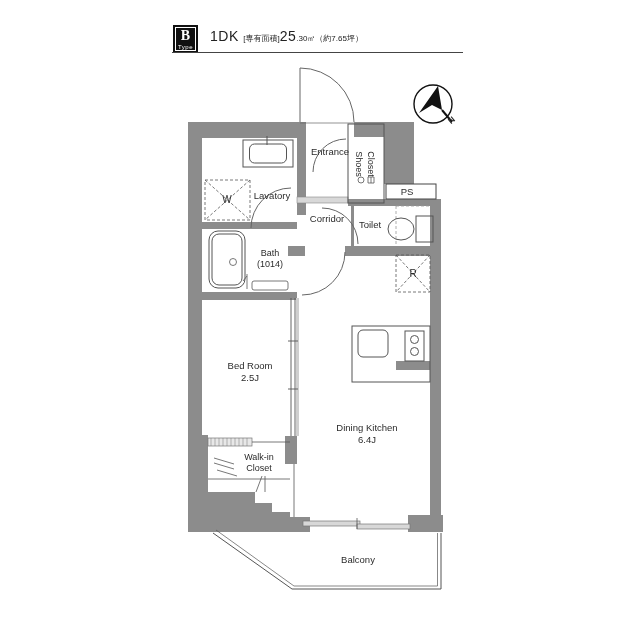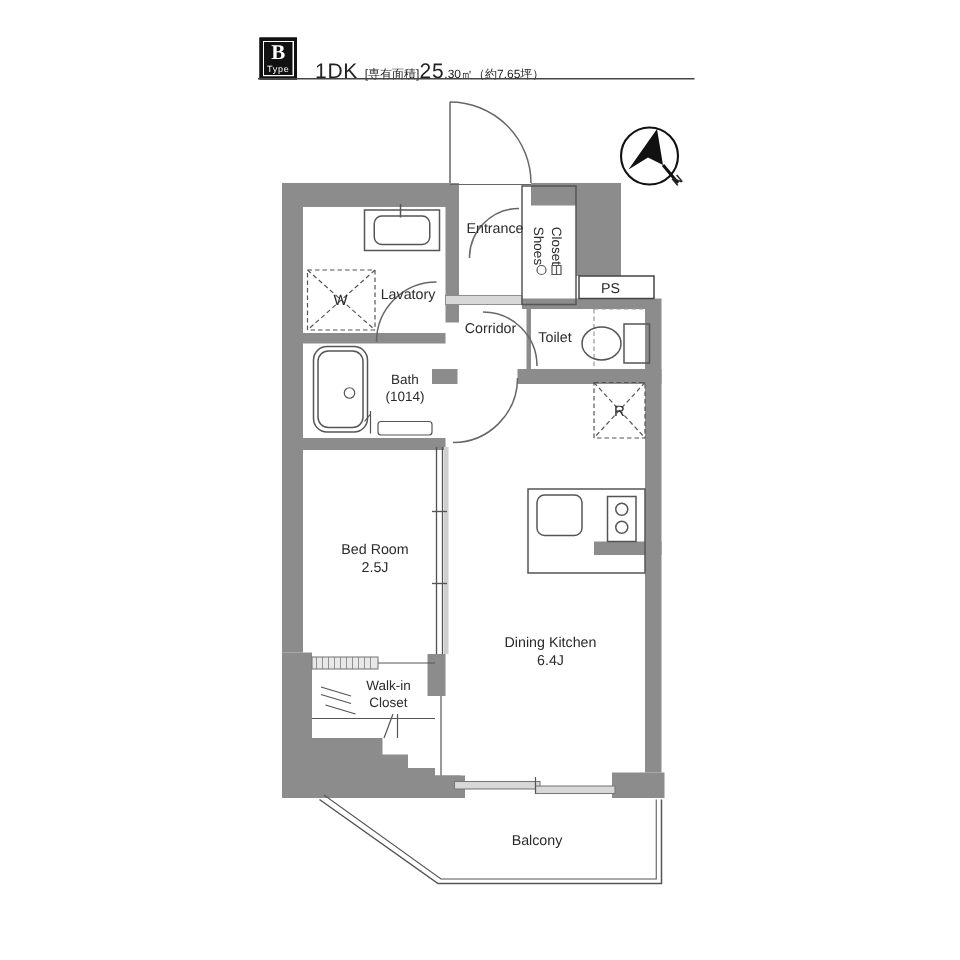--- a/index.html
+++ b/index.html
@@ -4,21 +4,21 @@
 <style>
   html,body{margin:0;padding:0;background:#fff;}
   .page{position:relative;width:640px;height:640px;background:#fff;overflow:hidden;
         font-family:"Liberation Sans",sans-serif;color:#222;}
   
   .badge{position:absolute;left:173px;top:25px;width:25px;height:28px;background:#111;
          border:2px solid #111;box-shadow:inset 0 0 0 1px #fff;box-sizing:border-box;
          color:#fff;text-align:center;line-height:1;}
   .badge .b{display:block;font-family:"Liberation Serif",serif;font-size:14px;font-weight:bold;margin-top:2px;}
   .badge .t{display:block;font-size:6px;letter-spacing:.5px;margin-top:1px;}
-  .title{position:absolute;left:210px;top:39px;white-space:nowrap;}
+  .title{position:absolute;left:210px;top:27px;white-space:nowrap;}
   .title .big{font-size:14px;letter-spacing:.5px;}
   .title .small{font-size:8px;}
   .rule{position:absolute;left:172px;top:52px;width:291px;border-top:1px solid #444;}
   svg{position:absolute;left:0;top:0;}
   svg text{font-family:"Liberation Sans",sans-serif;fill:#2b2b2b;}
 </style>
 </head>
 <body>
 
 <div class="page">

